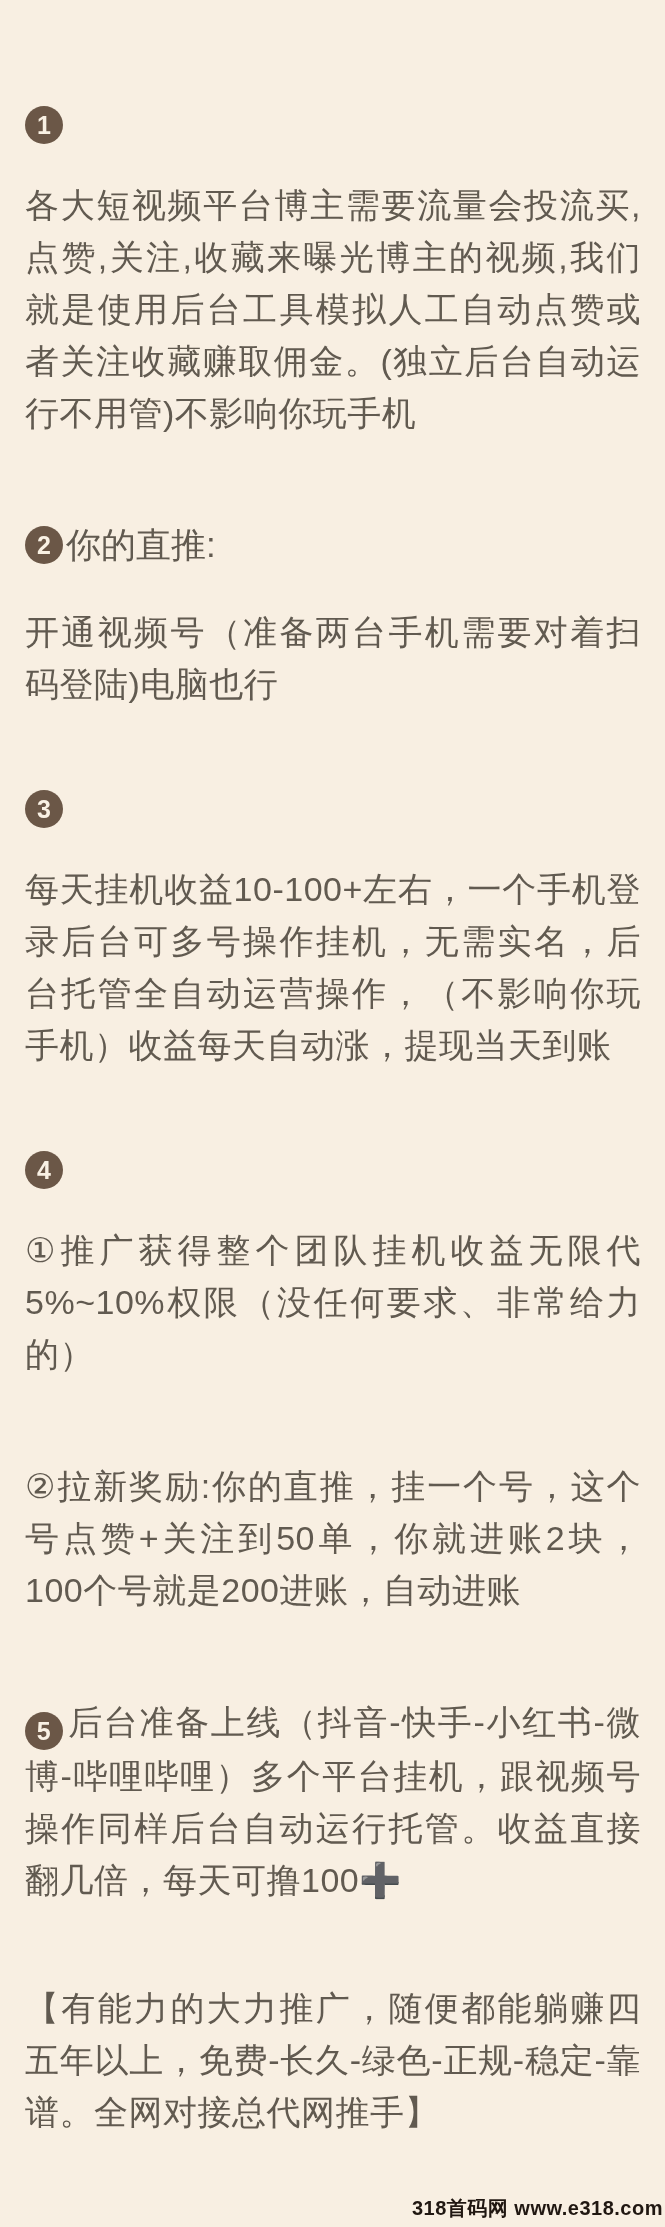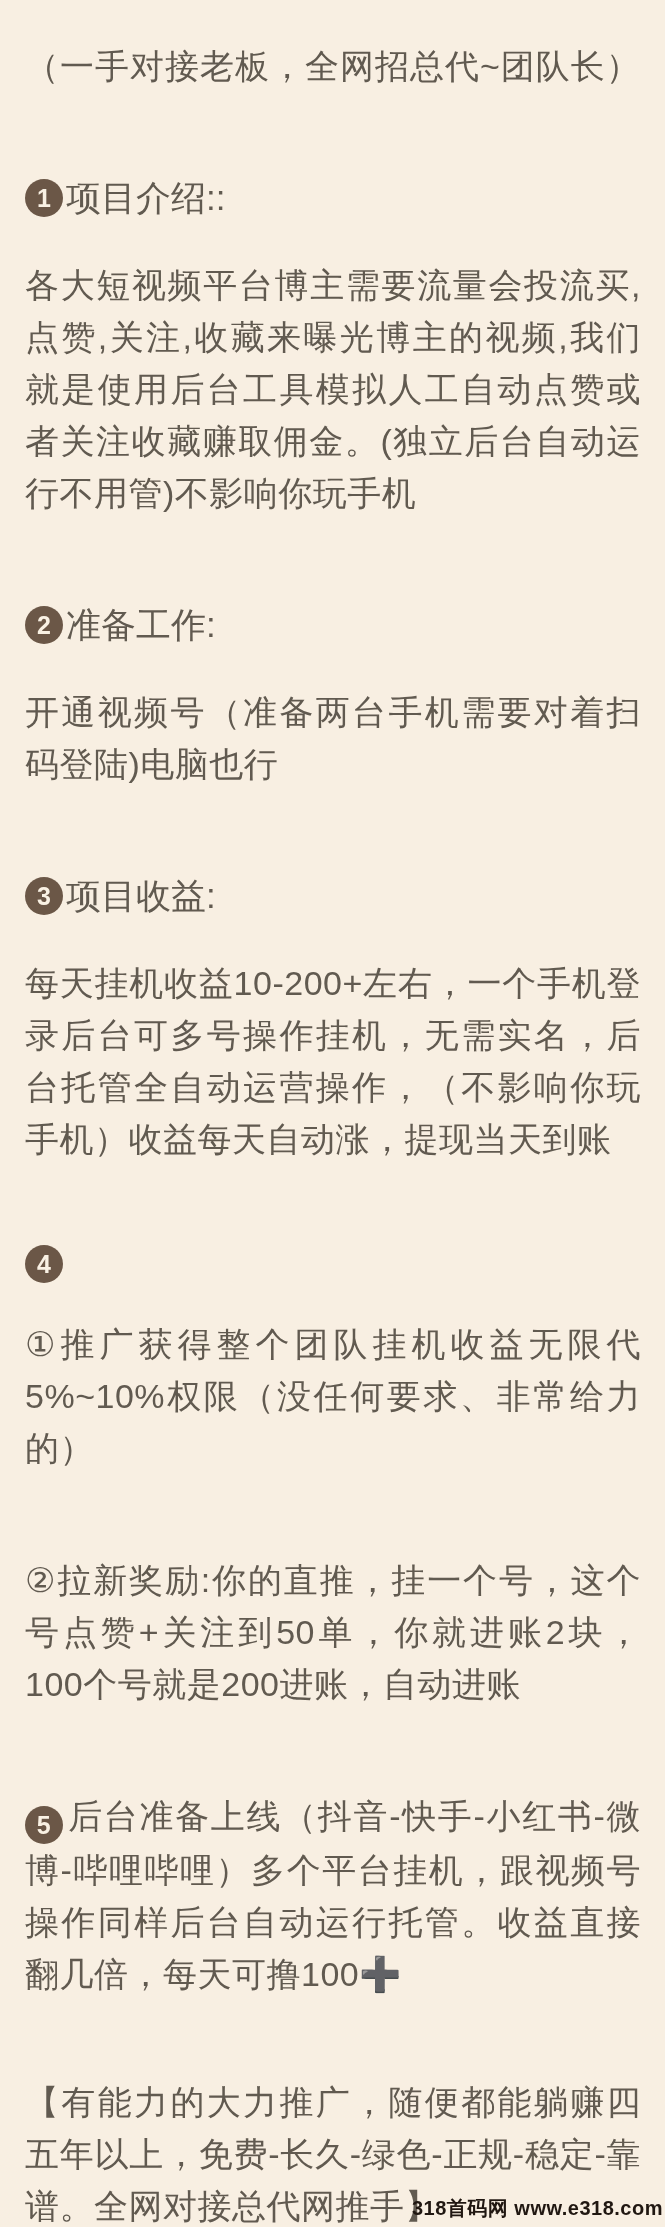--- a/index.html
+++ b/index.html
@@ -83,50 +83,47 @@
     color:var(--watermark);
     letter-spacing:0.5px;
     white-space:nowrap;
   }
 </style>
 </head>
 <body>
 
 <div class="content">
 
-  <p class="intro">（一手对接老板，全网招总代~团队长）</p>
 
   <div class="section">
     <h2 class="heading">
       <span class="num-badge">
         <span>1</span>
       </span>
-      <span>项目介绍::</span>
     </h2>
     <p class="para">各大短视频平台博主需要流量会投流买,点赞,关注,收藏来曝光博主的视频,我们就是使用后台工具模拟人工自动点赞或者关注收藏赚取佣金。(独立后台自动运行不用管)不影响你玩手机</p>
   </div>
 
   <div class="section">
     <h2 class="heading">
       <span class="num-badge">
         <span>2</span>
       </span>
-      <span>准备工作:</span>
+      <span>你的直推:</span>
     </h2>
     <p class="para">开通视频号（准备两台手机需要对着扫码登陆)电脑也行</p>
   </div>
 
   <div class="section">
     <h2 class="heading">
       <span class="num-badge">
         <span>3</span>
       </span>
-      <span>项目收益:</span>
     </h2>
-    <p class="para">每天挂机收益10-200+左右，一个手机登录后台可多号操作挂机，无需实名，后台托管全自动运营操作，（不影响你玩手机）收益每天自动涨，提现当天到账</p>
+    <p class="para">每天挂机收益10-100+左右，一个手机登录后台可多号操作挂机，无需实名，后台托管全自动运营操作，（不影响你玩手机）收益每天自动涨，提现当天到账</p>
   </div>
 
   <div class="section">
     <h2 class="heading">
       <span class="num-badge">
         <span>4</span>
       </span>
     </h2>
     <p class="para">①推广获得整个团队挂机收益无限代5%~10%权限（没任何要求、非常给力的）</p>
     <p class="para gap">②拉新奖励:你的直推，挂一个号，这个号点赞+关注到50单，你就进账2块，100个号就是200进账，自动进账</p>

